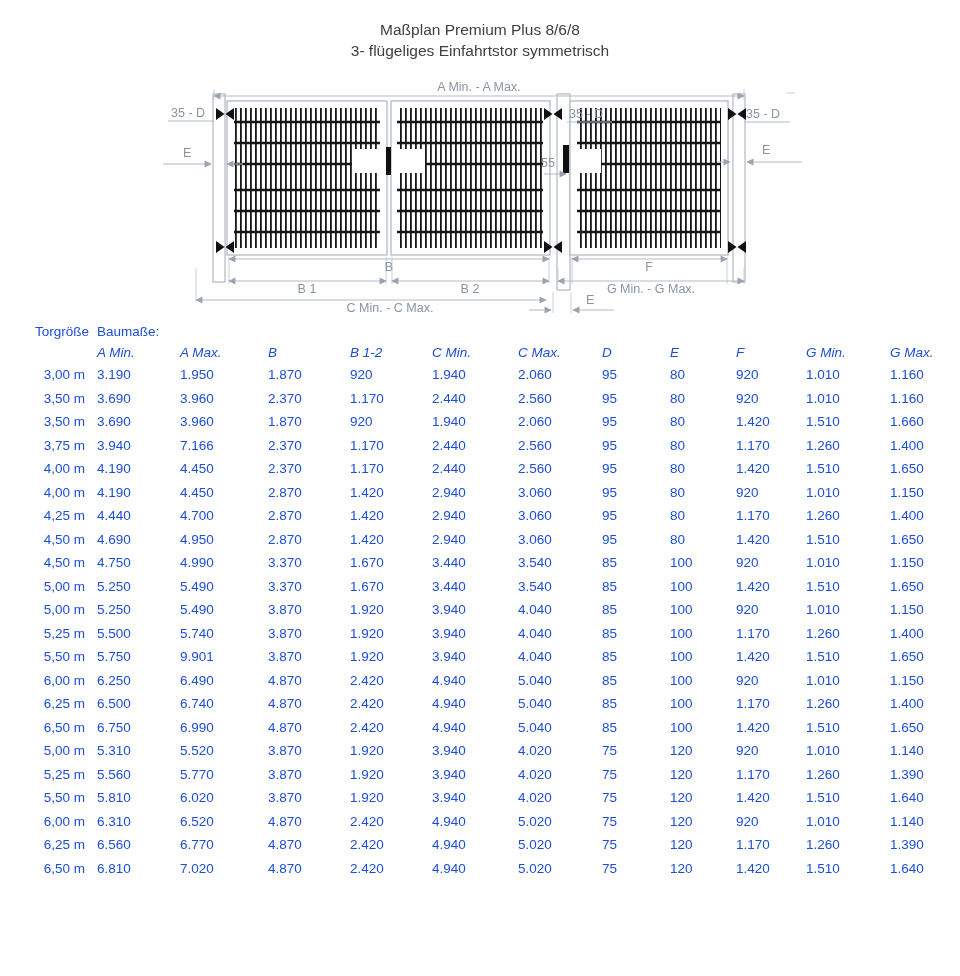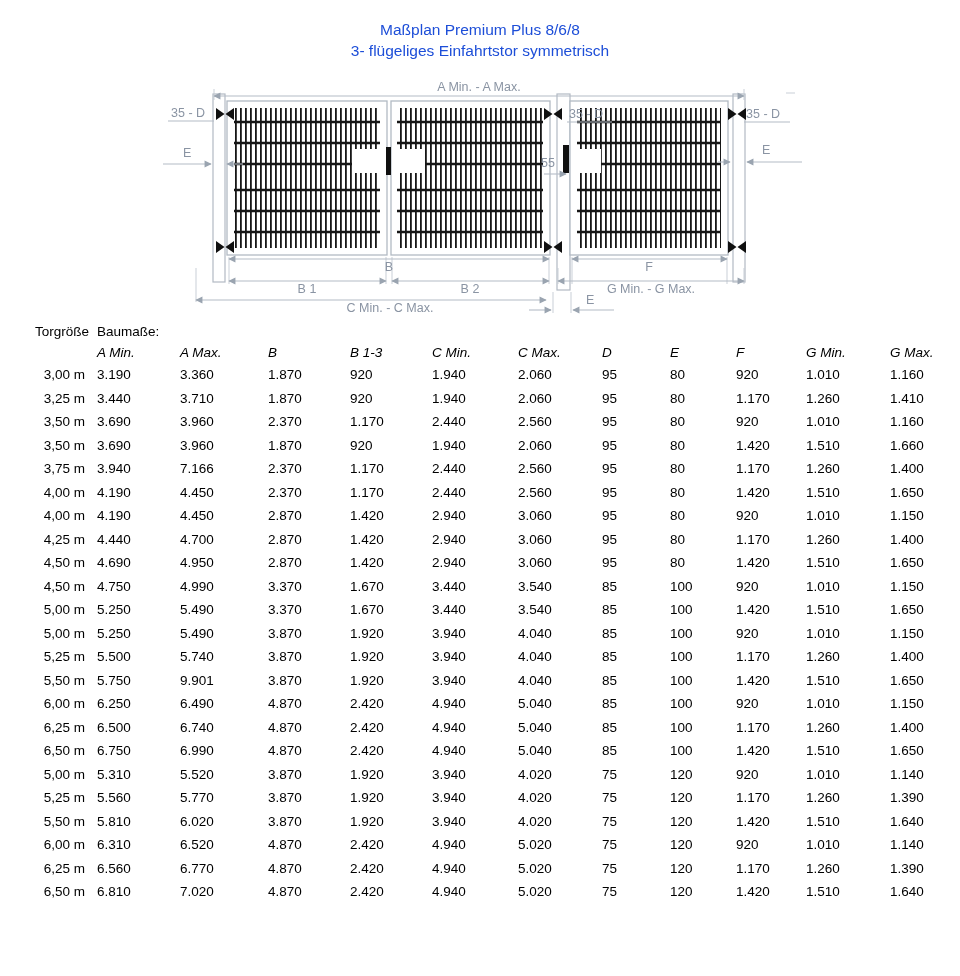--- a/index.html
+++ b/index.html
@@ -1,31 +1,31 @@
 <!DOCTYPE html>
 <html><head>
 <meta charset="utf-8">
 <style>
   html,body{margin:0;padding:0;background:#fff;}
   .page{position:relative;width:960px;height:976px;background:#fff;overflow:hidden;
         font-family:"Liberation Sans",sans-serif;}
   .title-block{position:absolute;top:19px;left:0;width:960px;text-align:center;
-        color:#1d4ed8;font-size:15.5px;line-height:21px;}
+        color:#404040;font-size:15.5px;line-height:21px;}
   svg.diagram{position:absolute;top:0;left:0;}
   .dimtext{fill:#8a94a3;font-size:12.5px;font-family:"Liberation Sans",sans-serif;}
   .dimline{stroke:#b4bcc6;stroke-width:1.1;fill:none;}
   .ext{stroke:#c3cad2;stroke-width:0.9;fill:none;}
   .frame{fill:#ffffff;stroke:#b2bac4;stroke-width:1.3;}
   .post{fill:#ffffff;stroke:#b2bac4;stroke-width:1.2;}
   .rail{stroke:#161616;stroke-width:2.4;fill:none;}
   .hinge{fill:#101010;}
   .lockwhite{fill:#ffffff;}
   .lockbar{fill:#101010;}
   table.spec{position:absolute;left:35px;top:320px;width:925px;border-collapse:collapse;
-        table-layout:fixed;font-size:13.5px;color:#000000;}
+        table-layout:fixed;font-size:13.5px;color:#1d4ed8;}
   table.spec th,table.spec td{font-weight:normal;text-align:left;padding:0;white-space:nowrap;}
   table.spec thead tr.r1{height:22px;}
   table.spec thead tr.r2{height:21px;font-style:italic;}
   table.spec tbody tr{height:23.5px;margin-top:9px;}
   table.spec td.size-col,table.spec th.size-col{text-align:right;padding-right:12px;}
   table.spec th.torg{text-align:left;}
   table.spec tr.note-row{height:36px;}
   table.spec tr.note-row td{padding-left:10px;}
 </style>
 </head>
@@ -146,58 +146,44 @@
     <thead>
       <tr class="r1">
         <th class="torg">Torgröße</th>
         <th colspan="11">Baumaße:</th>
       </tr>
       <tr class="r2">
         <th class="size-col"></th>
         <th>A Min.</th>
         <th>A Max.</th>
         <th>B</th>
-        <th>B 1-3</th>
+        <th>B 1-2</th>
         <th>C Min.</th>
         <th>C Max.</th>
         <th>D</th>
         <th>E</th>
         <th>F</th>
         <th>G Min.</th>
         <th>G Max.</th>
       </tr>
     </thead>
     <tbody>
         <tr>
           <td class="size-col">3,00 m</td>
           <td>3.190</td>
-          <td>3.360</td>
+          <td>1.950</td>
           <td>1.870</td>
           <td>920</td>
           <td>1.940</td>
           <td>2.060</td>
           <td>95</td>
           <td>80</td>
           <td>920</td>
           <td>1.010</td>
           <td>1.160</td>
-        </tr>
-        <tr>
-          <td class="size-col">3,25 m</td>
-          <td>3.440</td>
-          <td>3.710</td>
-          <td>1.870</td>
-          <td>920</td>
-          <td>1.940</td>
-          <td>2.060</td>
-          <td>95</td>
-          <td>80</td>
-          <td>1.170</td>
-          <td>1.260</td>
-          <td>1.410</td>
         </tr>
         <tr>
           <td class="size-col">3,50 m</td>
           <td>3.690</td>
           <td>3.960</td>
           <td>2.370</td>
           <td>1.170</td>
           <td>2.440</td>
           <td>2.560</td>
           <td>95</td>

